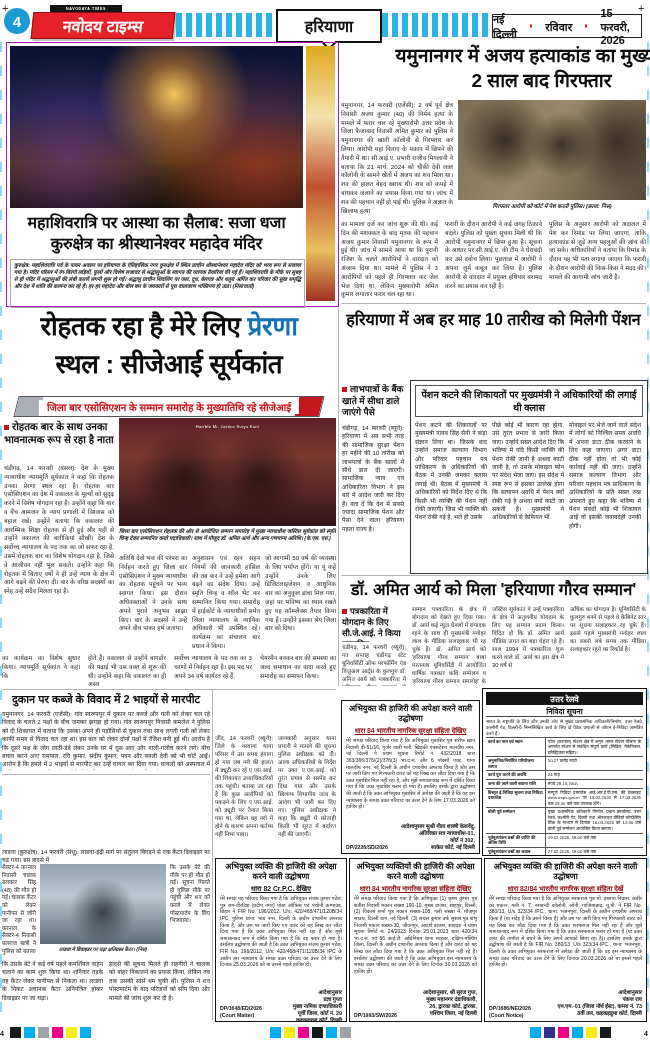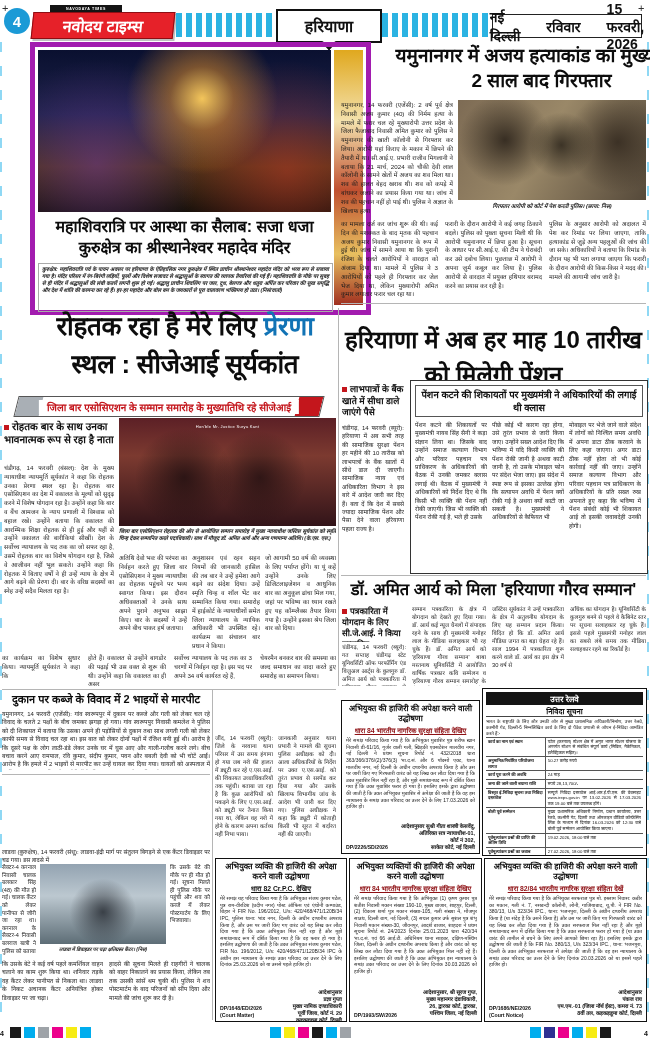--- a/index.html
+++ b/index.html
@@ -23,21 +23,21 @@
          letter-spacing:.6px;display:flex;align-items:center;justify-content:center;font-weight:700;}
   .logo-red{left:32px;top:12px;width:140px;height:25px;background:#e62129;border:1px solid #8e0d13;
          transform:skewX(-6deg);box-shadow:2px 2px 0 rgba(0,0,0,.25);display:flex;align-items:center;
          justify-content:center;color:#fff;font-weight:800;font-size:16px;}
   .stripe{top:13px;height:24px;background:repeating-linear-gradient(90deg,#2bb3e2 0 6px,#ffffff 6px 10px);}
   .section-box{left:276px;top:9px;width:102px;height:30px;background:#fff;border:2.5px solid #111;
          display:flex;align-items:center;justify-content:center;font-weight:800;font-size:16px;}
   .section-box::after{content:"";position:absolute;left:50%;bottom:-7px;width:9px;height:9px;background:#fff;
          border-right:2.5px solid #111;border-bottom:2.5px solid #111;transform:translateX(-50%) rotate(45deg);}
   .date-box{left:492px;top:14px;width:148px;height:22px;background:#fff;border:1.5px solid #222;
-         display:flex;align-items:center;justify-content:center;gap:13px;font-weight:700;font-size:14px;}
+         display:flex;align-items:center;justify-content:center;gap:13px;font-weight:700;font-size:11px;}
   .reddot{width:4px;height:4px;border-radius:50%;background:#d21c22;display:inline-block;}
   .crop{color:#333;font-size:11px;font-weight:400;}
   
   .ribbon{left:16px;top:396px;width:304px;height:19px;border:1px solid #555;background:#fff;
          transform:skewX(-14deg);display:flex;align-items:center;justify-content:center;overflow:hidden;}
   .rb-g{position:absolute;left:0;top:0;bottom:0;width:24px;background:#a9afb5;}
   .rb-r{position:absolute;right:0;top:0;bottom:0;width:24px;background:#c4161c;}
   .ribbon .txt{position:relative;z-index:1;background:#fff;padding:0 8px;color:#c4161c;font-weight:800;
          font-size:10px;transform:skewX(14deg);white-space:nowrap;}
   .bq::before{content:"";display:inline-block;width:5px;height:5px;background:#c4161c;margin-right:3px;}
@@ -88,21 +88,21 @@
     </div>
   <div class="abs stripe" style="left:382px;width:106px;"></div>
   <div class="abs date-box">
     <span>नई दिल्ली</span>
       <span class="reddot"></span>
     <span>रविवार</span>
       <span class="reddot"></span>
     <span>15 फरवरी, 2026</span>
   </div>
 
-  <div class="abs" style="left:6px;top:42px;width:331px;height:263px;border:5px solid #a21caf;margin-left:24px;">
+  <div class="abs" style="left:6px;top:42px;width:331px;height:263px;border:1px solid #a21caf;">
     <div class="abs photo" style="left:3px;top:3px;width:293px;height:162px;background:
       radial-gradient(circle at 56% 30%, rgba(255,206,92,.95), rgba(255,160,40,.45) 16%, transparent 38%),
       radial-gradient(circle at 20% 70%, rgba(120,60,160,.5), transparent 40%),
       radial-gradient(circle at 85% 75%, rgba(200,60,40,.5), transparent 40%),
       linear-gradient(180deg,#0a1030 0%,#1c2248 40%,#4a3118 72%,#15100a 100%);"></div>
     <div class="abs photo" style="left:299px;top:3px;width:29px;height:255px;background:
       linear-gradient(180deg,#e0a81e 0%,#f4e2ae 28%,#c05030 55%,#e8c060 80%,#a03020 100%);"></div>
     <div class="abs hl" style="left:3px;top:170px;width:293px;height:44px;font-size:16px;line-height:1.3;">महाशिवरात्रि पर आस्था का सैलाब: सजा धजा कुरुक्षेत्र का श्रीस्थानेश्वर महादेव मंदिर</div>
     <div class="abs jt cap" style="left:3px;top:216px;width:287px;height:43px;border:1px solid #aaa;padding:2px 3px;font-size:5.3px;line-height:1.3;">कुरुक्षेत्र: महाशिवरात्रि पर्व के पावन अवसर पर हरियाणा के ऐतिहासिक नगर कुरुक्षेत्र में स्थित प्राचीन श्रीस्थानेश्वर महादेव मंदिर को भव्य रूप से सजाया गया है। मंदिर परिसर में रंग-बिरंगी लड़ियों, फूलों और विशेष सजावट से श्रद्धालुओं के स्वागत की व्यापक तैयारियां की गई हैं। महाशिवरात्रि के मौके पर सुबह से ही मंदिर में श्रद्धालुओं की लंबी कतारें लगनी शुरू हो गईं। श्रद्धालु प्राचीन शिवलिंग पर जल, दूध, बेलपत्र और धतूरा अर्पित कर परिवार की सुख समृद्धि और देश में शांति की कामना कर रहे हैं। हर-हर महादेव और बोल बम के जयकारों से पूरा वातावरण भक्तिमय हो उठा। (निसं/वार्ता)</div>
   </div>
@@ -115,21 +115,21 @@
       radial-gradient(circle at 85% 42%, rgba(50,40,30,.85), transparent 30%),
       linear-gradient(120deg,#7d6b54 0%,#9a8868 45%,#55493a 100%);"></div>
   <div class="abs cap" style="left:458px;top:202px;width:188px;height:12px;font-size:5.6px;text-align:center;">गिरफ्तार आरोपी को कोर्ट में पेश करती पुलिस। (छाया: निस)</div>
   <div class="abs jt b62" style="left:341px;top:220px;width:97px;height:80px;">का मामला दर्ज कर जांच शुरू की थी। कई दिन की मशक्कत के बाद मृतक की पहचान अजय कुमार निवासी यमुनानगर के रूप में हुई थी। जांच में सामने आया था कि पुरानी रंजिश के चलते आरोपियों ने वारदात को अंजाम दिया था। मामले में पुलिस ने 3 आरोपियों को पहले ही गिरफ्तार कर जेल भेज दिया था, लेकिन मुख्यारोपी अमित कुमार लगातार फरार चल रहा था।</div>
   <div class="abs jt b62" style="left:445px;top:220px;width:97px;height:80px;">फरारी के दौरान आरोपी ने कई जगह ठिकाने बदले। पुलिस को पुख्ता सूचना मिली थी कि आरोपी यमुनानगर में छिपा हुआ है। सूचना के आधार पर सी.आई.ए. की टीम ने घेराबंदी कर उसे दबोच लिया। पूछताछ में आरोपी ने अपना जुर्म कबूल कर लिया है। पुलिस आरोपी से वारदात में प्रयुक्त हथियार बरामद करने का प्रयास कर रही है।</div>
   <div class="abs jt b62" style="left:549px;top:220px;width:97px;height:80px;">पुलिस के अनुसार आरोपी को अदालत में पेश कर रिमांड पर लिया जाएगा, ताकि हत्याकांड से जुड़े अन्य पहलुओं की जांच की जा सके। अधिकारियों ने बताया कि रिमांड के दौरान यह भी पता लगाया जाएगा कि फरारी के दौरान आरोपी की किस-किस ने मदद की। मामले की आगामी जांच जारी है।</div>
 
   <div class="hr" style="left:341px;top:303px;width:305px;"></div>
   <div class="vr" style="left:338px;top:308px;height:378px;"></div>
 
-  <div class="abs hl" style="left:0;top:308px;width:338px;height:84px;font-size:26px;line-height:1.45;letter-spacing:-.3px;padding-left:16px;">
+  <div class="abs hl" style="left:0;top:308px;width:338px;height:84px;font-size:26px;line-height:1.45;letter-spacing:-.3px;">
     <span>रोहतक रहा है मेरे लिए </span><span style="color:#1173b5;">प्रेरणा</span><br>
     <span>स्थल : सीजेआई सूर्यकांत</span>
   </div>
   <div class="abs ribbon">
     <span class="rb-g"></span>
     <span class="rb-r"></span>
     <span class="txt">जिला बार एसोसिएशन के सम्मान समारोह के मुख्यातिथि रहे सीजेआई</span>
   </div>
   <div class="abs bq" style="left:4px;top:420px;width:110px;height:40px;font-weight:800;font-size:10.2px;line-height:1.3;overflow:hidden;"><span>रोहतक बार के साथ उनका भावनात्मक रूप से रहा है नाता</span></div>
   <div class="abs jt b62" style="left:4px;top:464px;width:110px;height:222px;">चंडीगढ़, 14 फरवरी (बंसल): देश के मुख्य न्यायाधीश न्यायमूर्ति सूर्यकांत ने कहा कि रोहतक उनका प्रेरणा स्थल रहा है। रोहतक बार एसोसिएशन का देश में वकालत के मूल्यों को सुदृढ़ करने में विशेष योगदान रहा है। उन्होंने कहा कि बार व बैंच आमजन के न्याय प्रणाली में विश्वास को बहाल रखे। उन्होंने बताया कि वकालत की आरम्भिक शिक्षा रोहतक से ही हुई और यहीं से उन्होंने वकालत की बारीकियां सीखीं। देश के सर्वोच्च न्यायालय के पद तक का जो सफर रहा है, उसमें रोहतक बार का विशेष योगदान रहा है, जिसे वे आजीवन नहीं भूल सकते। उन्होंने कहा कि रोहतक में बिताए वर्षों ने ही उन्हें न्याय के क्षेत्र में आगे बढ़ने की प्रेरणा दी। बार के वरिष्ठ सदस्यों का स्नेह उन्हें सदैव मिलता रहा है।</div>
@@ -141,21 +141,21 @@
   </div>
   <div class="abs jt cap" style="left:119px;top:528px;width:217px;height:22px;font-size:5.3px;line-height:1.3;">जिला बार एसोसिएशन रोहतक की ओर से आयोजित सम्मान समारोह में मुख्य न्यायाधीश जस्टिस सूर्यकांत को स्मृति चिन्ह देकर सम्मानित करते पदाधिकारी। साथ में मौजूद डॉ. अमित आर्य और अन्य गणमान्य अतिथि। (के.एस. एस.)</div>
   <div class="abs jt b62" style="left:119px;top:554px;width:68px;height:96px;">अतिथि देवो भवः की परंपरा का निर्वहन करते हुए जिला बार एसोसिएशन ने मुख्य न्यायाधीश का रोहतक पहुंचने पर भव्य स्वागत किया। इस दौरान अधिवक्ताओं ने उनके साथ अपने पुराने अनुभव साझा किए। बार के सदस्यों ने उन्हें अपने बीच पाकर हर्ष जताया।</div>
   <div class="abs jt b62" style="left:192px;top:554px;width:68px;height:96px;">अनुशासन एवं रहन सहन नियमों की जानकारी हासिल की तब बार ने उन्हें हमेशा आगे बढ़ने का संदेश दिया। उन्हें स्मृति चिन्ह व शॉल भेंट कर सम्मानित किया गया। समारोह में हाईकोर्ट के न्यायाधीशों समेत जिला न्यायालय के न्यायिक अधिकारी भी उपस्थित रहे। कार्यक्रम का संचालन बार प्रधान ने किया।</div>
   <div class="abs jt b62" style="left:265px;top:554px;width:71px;height:96px;">जो आगामी 50 वर्ष की व्यवस्था के लिए पर्याप्त होंगे। या यूं कहें उन्होंने उनके लिए डिजिटलाइजेशन व आधुनिक बार का अनुकूल ढांचा मिल गया, जहां पर भविष्य का ध्यान रखते हुए यह कॉम्प्लैक्स तैयार किया गया है। उन्होंने इसका श्रेय जिला बार को दिया।</div>
   <div class="abs jt b62" style="left:2px;top:654px;width:78px;height:32px;">का कार्यक्रम का विशेष सुधार किया। न्यायमूर्ति सूर्यकांत ने कहा कि</div>
   <div class="abs jt b62" style="left:88px;top:654px;width:78px;height:32px;">होते हैं। वकालत से उन्होंने बागडोर की पढ़ाई भी उस वक्त से शुरू की थी। उन्होंने कहा कि वकालत का ही असर</div>
   <div class="abs jt b62" style="left:174px;top:654px;width:78px;height:32px;">सर्वोच्च न्यायालय के पद तक का 3 चरणों में निर्वहन रहा है। इस पद पर अपने 34 वर्ष कार्यरत रहे हैं,</div>
   <div class="abs jt b62" style="left:260px;top:654px;width:76px;height:32px;">चेयरमैन बनकर बार की समस्या का जल्द समाधान का वादा करते हुए समारोह का समापन किया।</div>
 
-  <div class="abs hl" style="left:341px;top:323px;width:305px;height:70px;font-size:24px;line-height:1.45;">हरियाणा में अब हर माह 10 तारीख को मिलेगी पेंशन</div>
+  <div class="abs hl" style="left:341px;top:308px;width:305px;height:70px;font-size:16px;line-height:1.45;">हरियाणा में अब हर माह 10 तारीख को मिलेगी पेंशन</div>
   <div class="abs bq" style="left:342px;top:384px;width:62px;height:36px;font-weight:800;font-size:9px;line-height:1.3;overflow:hidden;"><span>लाभपात्रों के बैंक खाते में सीधा डाले जाएंगे पैसे</span></div>
   <div class="abs jt b60" style="left:342px;top:424px;width:62px;height:150px;">चंडीगढ़, 14 फरवरी (ब्यूरो): हरियाणा में अब सभी तरह की सामाजिक सुरक्षा पेंशन हर महीने की 10 तारीख को लाभपात्रों के बैंक खातों में सीधे डाल दी जाएगी। सामाजिक न्याय एवं अधिकारिता विभाग ने इस बारे में आदेश जारी कर दिए हैं। बता दें कि देश में सबसे ज्यादा सामाजिक पेंशन और पैसा देने वाला हरियाणा पहला राज्य है।</div>
   <div class="abs pen-box" style="left:410px;top:380px;width:228px;height:184px;">
     <div class="bh">पेंशन कटने की शिकायतों पर मुख्यमंत्री ने अधिकारियों की लगाई थी क्लास</div>
     <div style="display:flex;gap:5px;">
       <div class="jt b60" style="width:72px;height:148px;">पेंशन कटने की शिकायतों पर मुख्यमंत्री नायब सिंह सैनी ने कड़ा संज्ञान लिया था। जिसके बाद उन्होंने समाज कल्याण विभाग और परिवार पहचान पत्र प्राधिकरण के अधिकारियों की बैठक में उनकी जमकर क्लास लगाई थी। बैठक में मुख्यमंत्री ने अधिकारियों को निर्देश दिए थे कि किसी भी व्यक्ति की पेंशन नहीं रोकी जाएगी। जिस भी व्यक्ति की पेंशन रोकी गई है, भले ही उसके</div>
       <div class="jt b60" style="width:72px;height:148px;">पीछे कोई भी कारण रहा होगा, उसे तुरंत प्रभाव से जारी किया जाए। उन्होंने सख्त आदेश दिए कि भविष्य में यदि किसी व्यक्ति की पेंशन रोकी जानी है अथवा काटी जानी है, तो उसके मोबाइल फोन पर संदेश भेजा जाए। इस संदेश में स्पष्ट रूप से इसका उल्लेख होगा कि सत्यापन अवधि में पेंशन क्यों रोकी गई है अथवा क्यों काटी जा सकती है। मुख्यमंत्री ने अधिकारियों से कैफियत भी</div>
       <div class="jt b60" style="width:72px;height:148px;">मोबाइल पर भेजे जाने वाले संदेश में लोगों को निश्चित समय अवधि में अपना डाटा ठीक करवाने के लिए कहा जाएगा। अगर डाटा ठीक नहीं होता तो भी कोई कार्रवाई नहीं की जाए। उन्होंने समाज कल्याण विभाग और परिवार पहचान पत्र प्राधिकरण के अधिकारियों के प्रति सख्त रुख अपनाते हुए कहा कि भविष्य में पेंशन संबंधी कोई भी शिकायत आई तो इसकी जवाबदेही उनकी होगी।</div>
     </div>
   </div>

